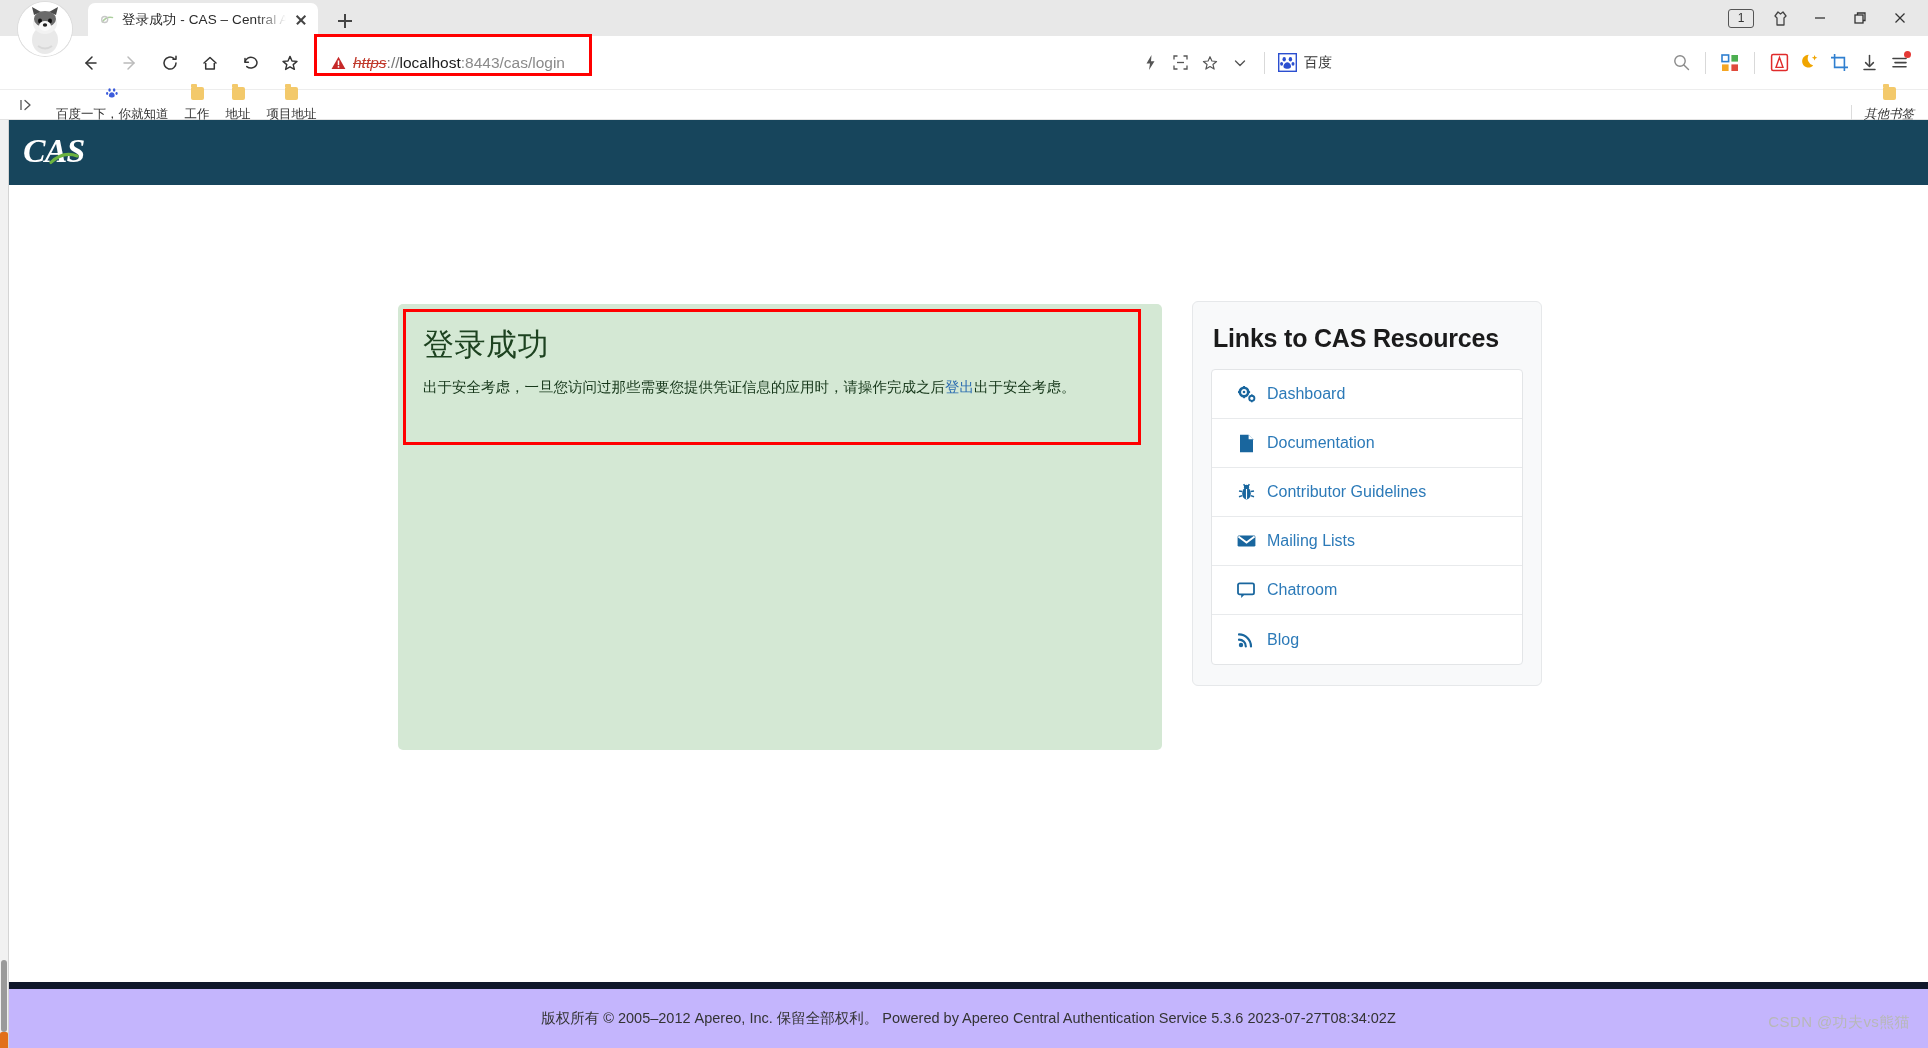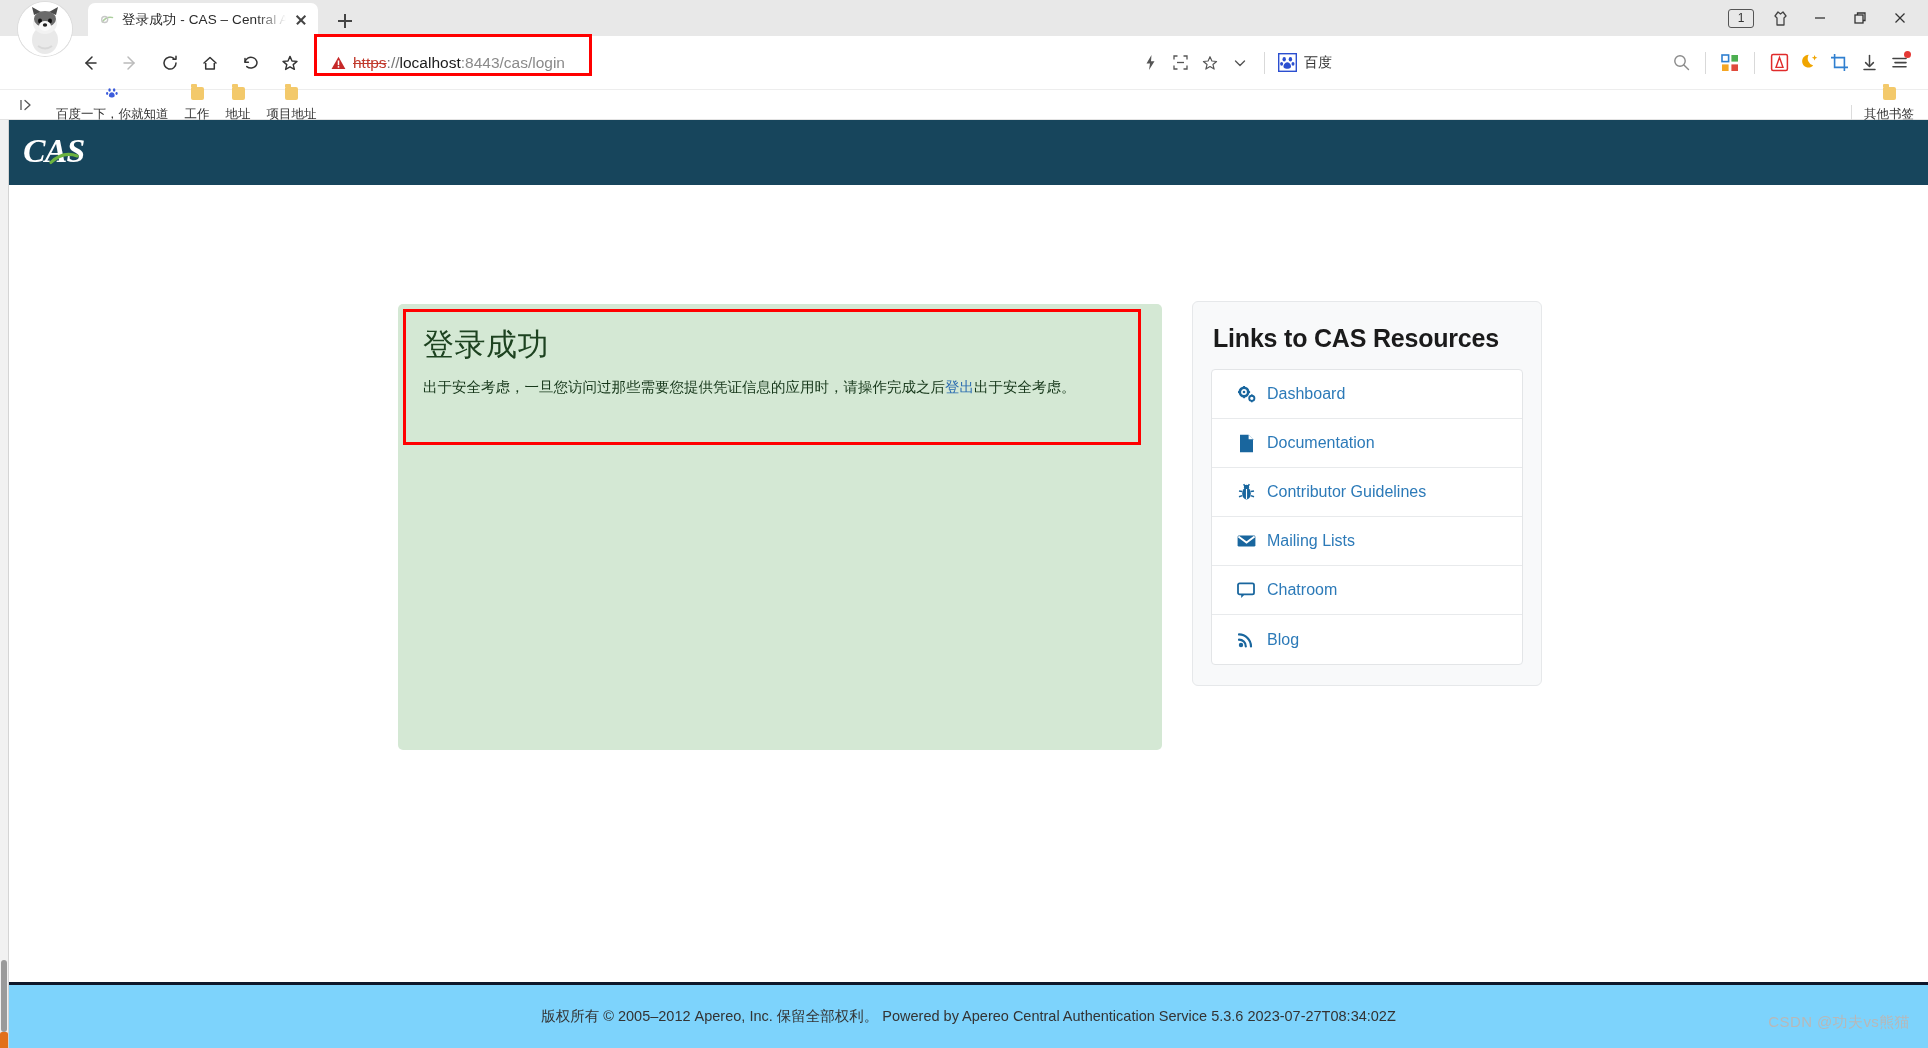--- a/index.html
+++ b/index.html
@@ -73,21 +73,21 @@
   .omnibox-highlight {
     position:absolute; left:-10px; top:-15px; width:278px; height:42px;
     border:3px solid #ff0000; pointer-events:none;
   }
   .omnibox {
     width:255px; height:28px; display:flex; align-items:center; gap:7px;
     font-size:15px; padding-left:7px;
   }
   .warn-tri { width:15px; height:14px; flex:0 0 15px; }
   .url { white-space:nowrap; font-size:15.5px; }
-  .url .scheme { color:#c0392b; text-decoration:line-through; }
+  .url .scheme { color:#c0392b; text-decoration:line-through;font-style:italic; }
   .url .sep { color:#777; }
   .url .host { color:#1a1a1a; }
   .url .path { color:#8a8a8a; }
 
   .nav-right { margin-left:auto; display:flex; align-items:center; gap:0; padding-right:14px; }
   .tb-icon { width:30px; height:30px; display:flex; align-items:center; justify-content:center; cursor:pointer; }
   .vdiv { width:1px; height:22px; background:#d9d9d9; margin:0 9px; }
   .baidu-chip { display:flex; align-items:center; gap:7px; cursor:pointer; padding:0 4px; }
   .baidu-chip .lbl { font-size:14px; color:#333; }
   .dot-badge { position:absolute; right:3px; top:3px; width:7px; height:7px; background:#e53935; border-radius:50%; }
@@ -95,21 +95,21 @@
   
   .bookmarks {
     position:absolute; left:0; top:90px; width:1928px; height:30px;
     background:#ffffff; display:flex; align-items:center;
     border-bottom:1px solid #e3e3e3;
   }
   .bm-apps { margin-left:18px; display:flex; align-items:center; cursor:pointer; }
   .bm { display:flex; align-items:center; gap:6px; margin-left:16px; font-size:12.5px; color:#333; cursor:pointer;flex-direction:column; }
   .folder-ico { width:13px; height:11px; background:#f3c96b; border-radius:1px 2px 2px 2px; position:relative; flex:0 0 13px; }
   .folder-ico::after { content:""; position:absolute; left:0; top:-2.5px; width:6px; height:2.5px; background:#f3c96b; border-radius:1px 1px 0 0; }
-  .bm-right { margin-left:auto; display:flex; align-items:flex-end; padding-right:14px; }
+  .bm-right { margin-left:auto; display:flex; align-items:flex-end; padding-right:14px;font-style:italic; }
   .bm-right .vdiv2 { width:1px; height:18px; background:#dcdcdc; margin-right:12px; }
 
   
   .viewport { position:absolute; left:0; top:120px; width:1928px; height:928px; background:#ffffff; overflow:hidden; }
 
   
   .left-sliver { position:absolute; left:0; top:0; width:9px; height:928px; background:#f1f1f1; border-right:1px solid #d4d4d4; }
   .left-sliver .thumb { position:absolute; left:1px; top:840px; width:6px; height:72px; background:#9a9a9a; border-radius:3px; }
   .left-sliver .orange { position:absolute; left:0px; top:912px; width:8px; height:30px; background:#e2701a; border-radius:2px; }
 
@@ -152,21 +152,21 @@
     height:49px; padding:0 0 0 25px;
     border-bottom:1px solid #e8eaec;
     font-size:16px; color:#2c7ab8; cursor:pointer;
   }
   .link-row:last-child { border-bottom:none; }
   .link-ico { width:19px; height:19px; flex:0 0 19px; display:flex; align-items:center; justify-content:center; }
 
   
   .page-footer {
     position:absolute; left:9px; right:0; bottom:0; height:66px;
-    background:#7dd3fc; border-top:3px solid #0f172a;
+    background:#c4b5fd; border-top:7px solid #0f172a;
     display:flex; align-items:center; justify-content:center;
   }
   .footer-text { font-size:14.5px; color:#333333; }
 
   .watermark {
     position:absolute; right:18px; bottom:16px;
     font-size:15px; color:#b8b8b8; letter-spacing:.4px;
   }
 </style>
 </head>

